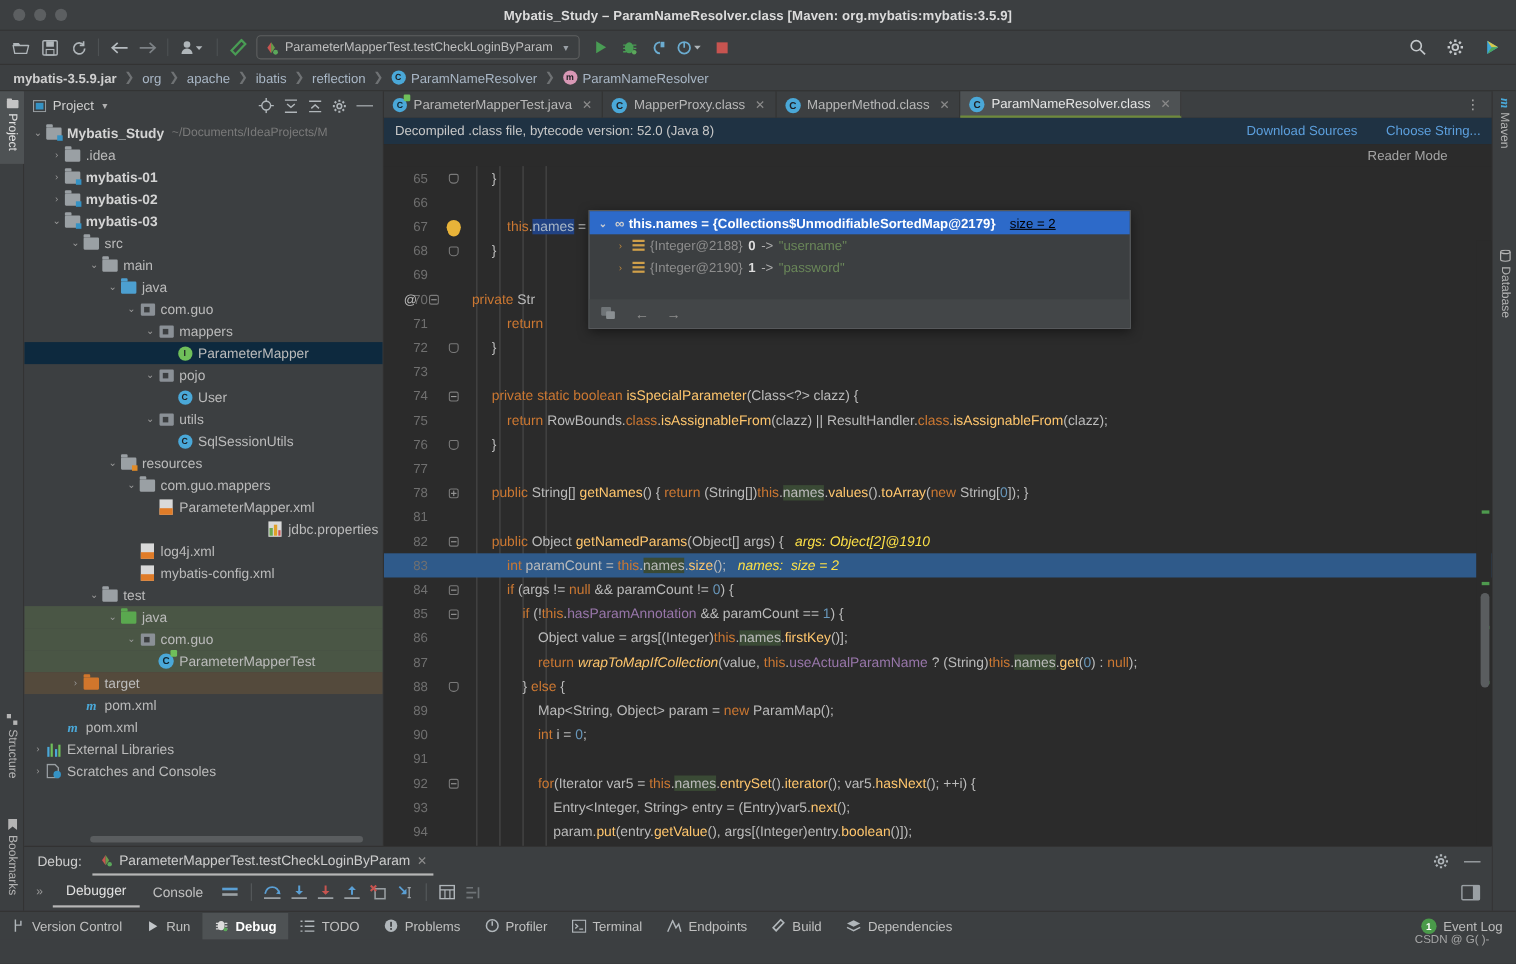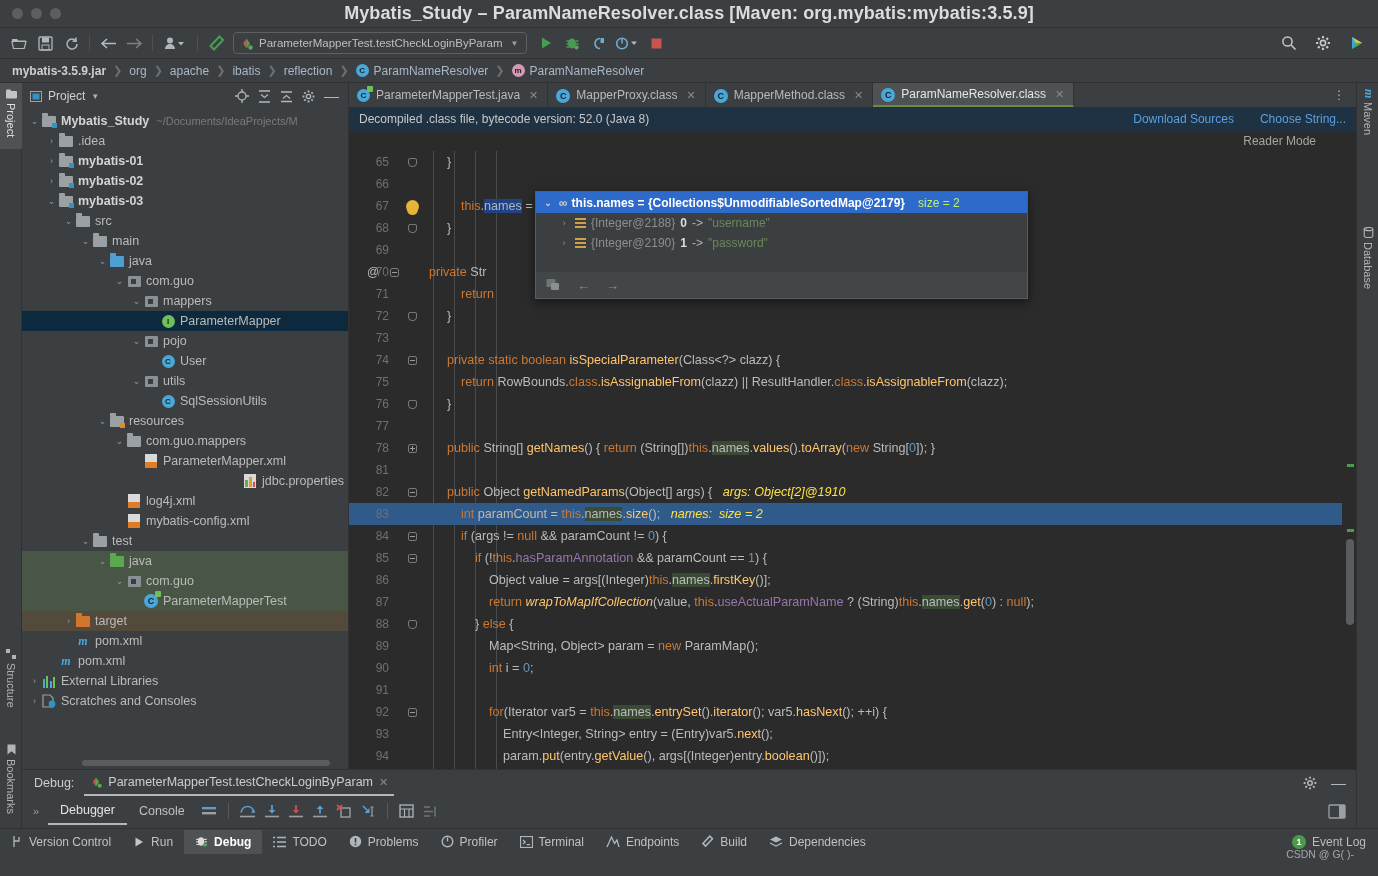--- a/index.html
+++ b/index.html
@@ -16,21 +16,21 @@
   
   #titlebar {
     position: absolute; left:0; top:0; width:1378px; height:28px;
     background: #3c3f41; display:flex; align-items:center;
     border-bottom: 1px solid #323232;
   }
   .traffic { display:flex; gap:8px; padding-left:12px; }
   .traffic i { width:11px; height:11px; border-radius:50%; background:#5c5f61; display:block; }
   #window-title {
     position:absolute; left:0; right:0; text-align:center;
-    font-size:18px; font-weight:bold; color:#dcdcdc; letter-spacing:.1px;
+    font-size:12px; font-weight:bold; color:#dcdcdc; letter-spacing:.1px;
   }
 
   
   #toolbar {
     position:absolute; left:0; top:28px; width:1378px; height:31px;
     background:#3c3f41; display:flex; align-items:center; gap:0px;
     border-bottom:1px solid #323232;
   }
   .tb-btn { width:26px; height:24px; display:flex; align-items:center; justify-content:center; cursor:default; }
   .tb-sep { width:1px; height:16px; background:#4e5254; margin:0 5px; }
@@ -186,21 +186,21 @@
   #var-popup .tw { width:12px; text-align:center; font-size:9px; color:#d0d0d0; }
   #var-popup .row:not(.head) .tw { color:#c08a3e; }
   #var-popup .chain { color:#cfcfcf; letter-spacing:-1px; font-size:12px; }
   #var-popup .listicon { width:11px; height:11px; position:relative; }
   #var-popup .listicon i{position:absolute;left:0;width:11px;height:2px;background:#d0a04a;display:block;}
   #var-popup .listicon i:nth-child(1){top:0;} #var-popup .listicon i:nth-child(2){top:4px;} #var-popup .listicon i:nth-child(3){top:8px;}
   #var-popup .dim { color:#8d8d8d; }
   #var-popup .str { color:#6a8759; }
   #var-popup .idx { color:#dddddd; font-weight:bold; }
   #var-popup .arrow-lit { color:#b0b0b0; }
-  #var-popup .size { color:#bef264; font-weight:normal; margin-left:8px; }
+  #var-popup .size { color:#000000; font-weight:normal; margin-left:8px;text-decoration:underline; }
   #var-popup .footer {
     position:absolute; left:0; bottom:0; width:100%; height:26px;
     background:#434648; display:flex; align-items:center; gap:16px; padding-left:10px; color:#8d8d8d; font-size:13px;
   }
 
   
   #marker-strip { position:absolute; right:0; top:68px; width:14px; bottom:0; background:#2b2b2b; }
   #marker-strip .mk { position:absolute; right:2px; width:7px; height:3px; }
   #vscroll { position:absolute; right:2px; top:320px; width:8px; height:86px; background:#5a5d5f; border-radius:4px; }
 

